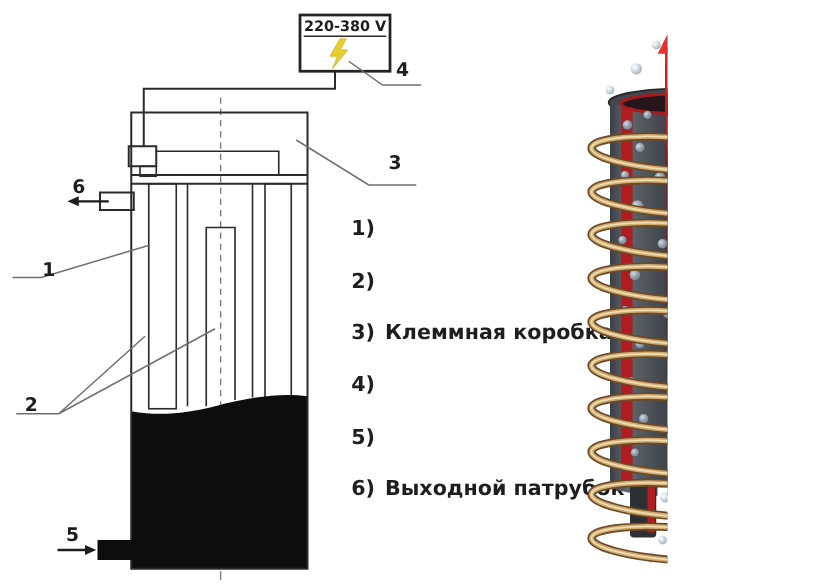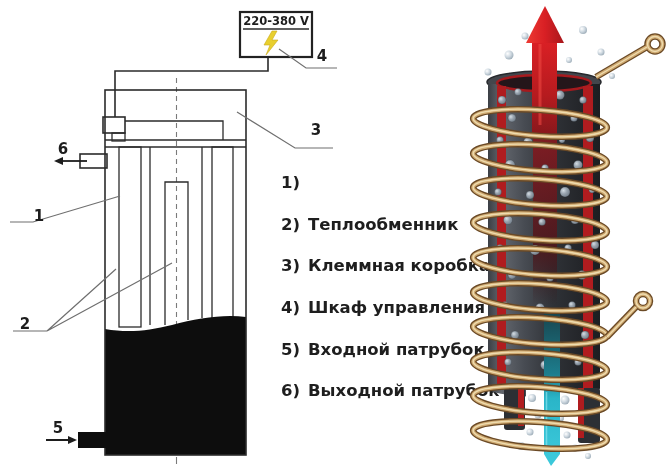--- a/index.html
+++ b/index.html
@@ -1,17 +1,17 @@
 <!DOCTYPE html>
 <html><head>
 <meta charset="utf-8">
 <title>Induction heater diagram</title>
 <style>
   html,body{margin:0;padding:0;background:#ffffff;}
-  .canvas{position:relative;width:670px;height:468px;background:#ffffff;overflow:hidden;
+  .canvas{position:relative;width:534px;height:468px;background:#ffffff;overflow:hidden;
           font-family:"DejaVu Sans","Liberation Sans",sans-serif;}
   svg{position:absolute;top:0;}
   #schematic{left:0;}
   #illustration{left:455px;}
 
   
   .ln{stroke:#2b2b2b;stroke-width:1.6;fill:none;}
   .ln-thin{stroke:#2b2b2b;stroke-width:1.3;fill:none;}
   .leader{stroke:#6f6f6f;stroke-width:1.2;fill:none;}
   .callout{font:bold 15px "DejaVu Sans",sans-serif;fill:#1d1d1d;}
@@ -99,33 +99,30 @@
     <text x="58" y="433" text-anchor="middle" class="callout">5</text>
     <text x="63" y="154" text-anchor="middle" class="callout">6</text>
   </svg>
 
   <div class="legend">
     <div class="legend-row">
       <span class="num">1)</span>
     </div>
     <div class="legend-row">
       <span class="num">2)</span>
-      <span class="lbl">Теплообменник</span>
     </div>
     <div class="legend-row">
       <span class="num">3)</span>
       <span class="lbl">Клеммная коробка</span>
     </div>
     <div class="legend-row">
       <span class="num">4)</span>
-      <span class="lbl">Шкаф управления</span>
     </div>
     <div class="legend-row">
       <span class="num">5)</span>
-      <span class="lbl">Входной патрубок</span>
     </div>
     <div class="legend-row">
       <span class="num">6)</span>
       <span class="lbl">Выходной патрубок</span>
     </div>
   </div>
 
   <svg id="illustration" width="215" height="468" viewBox="455 0 215 468">
     <defs>
       <linearGradient id="bodyGrad" x1="0" y1="0" x2="1" y2="0">

